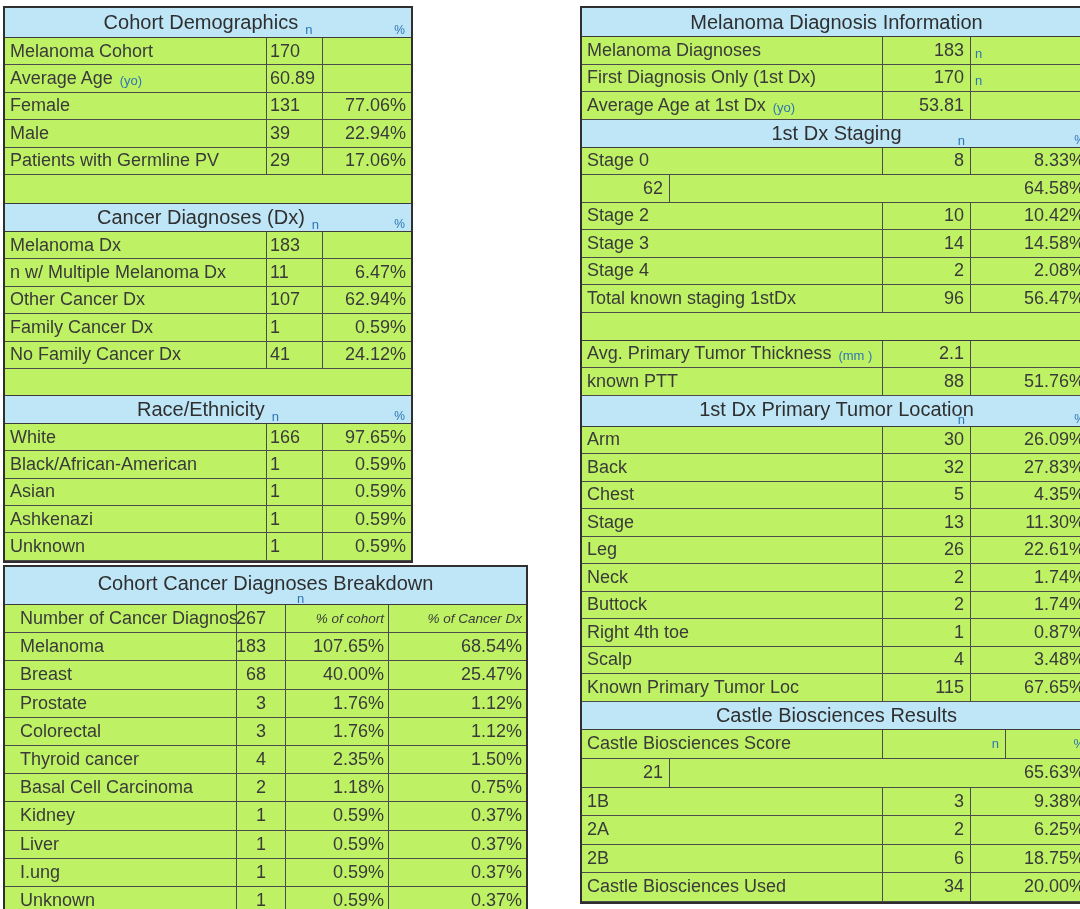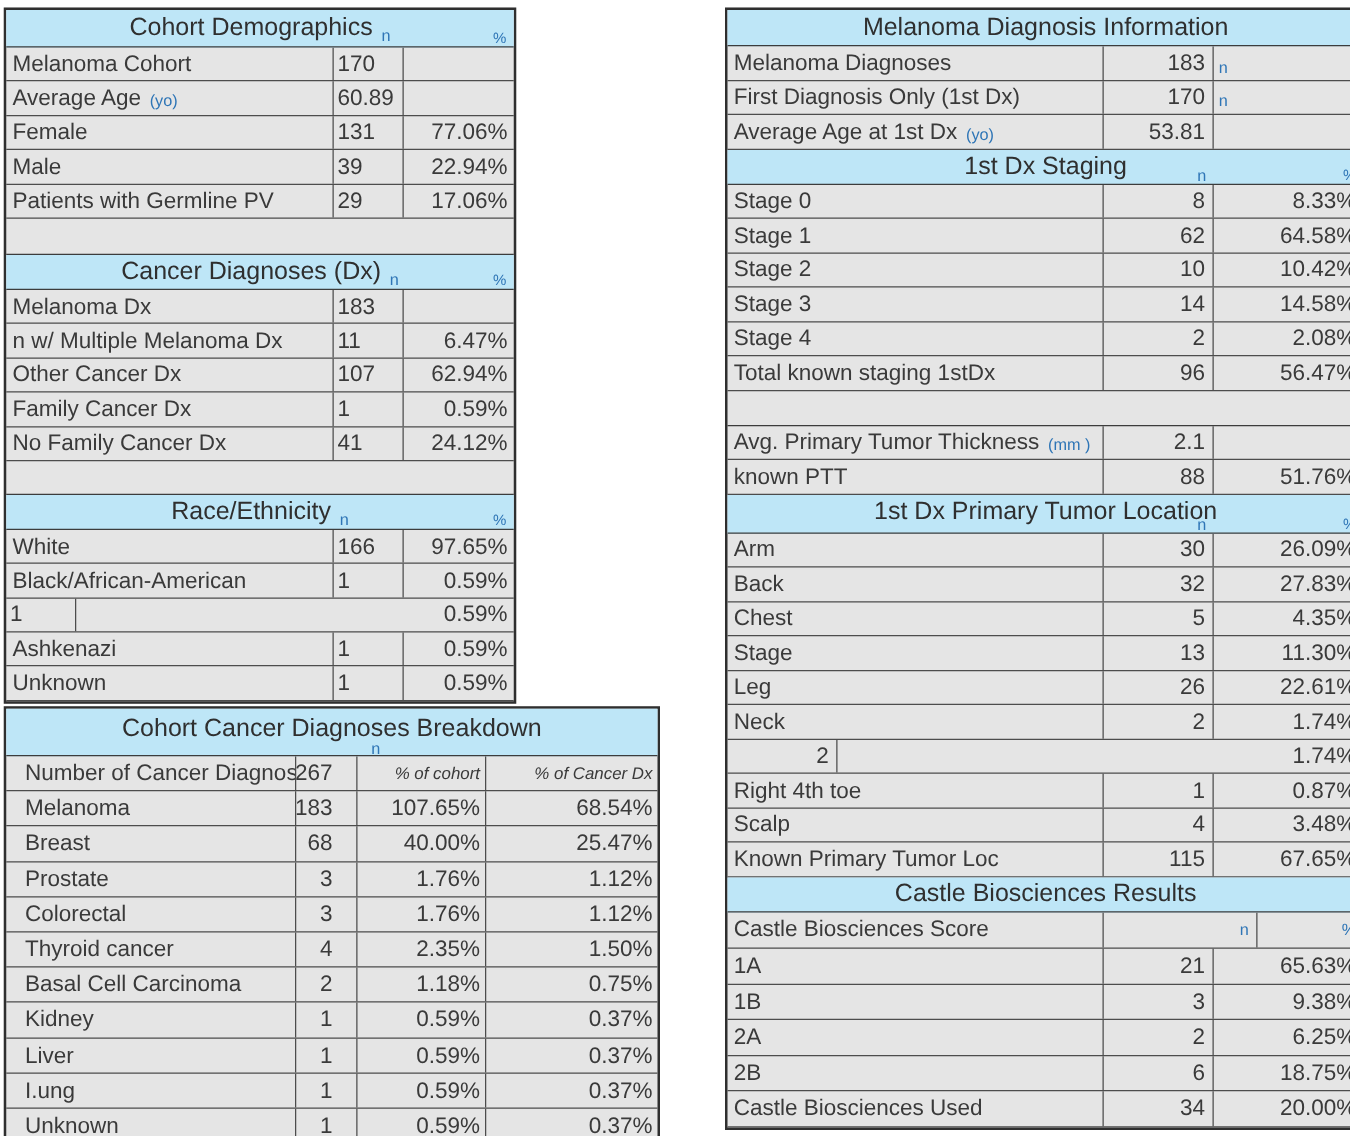--- a/index.html
+++ b/index.html
@@ -8,21 +8,21 @@
     --border:#4C4C4C;
     --hline:#3C3C3C;
     --outer:#2F2F2F;
     --text:#3A3A3A;
   }
   *{box-sizing:border-box;margin:0;padding:0;}
   html,body{width:1080px;height:909px;overflow:hidden;background:#fff;
     font-family:"Liberation Sans",sans-serif;color:var(--text);}
   .sheet{position:relative;width:1080px;height:909px;background:#fff;}
 
-  .col-block{position:absolute;background:#e5e5e5;border:2px solid var(--outer);}
+  .col-block{position:absolute;background:#bef264;border:2px solid var(--outer);}
   #left-col{left:3px;top:6px;width:410px;}
   #breakdown-col{left:3px;top:565px;width:525px;}
   #right-col{left:580px;top:6px;width:513px;}
 
   .thead{position:relative;background:var(--hdr);border-bottom:1px solid var(--hline);
     text-align:center;font-size:20px;line-height:27px;color:#2F2F2F;}
   .thead.h28{height:28px;}
   .thead.h29{height:29px;line-height:28px;}
   .thead.h30{height:30px;line-height:28px;}
   .thead.h31{height:31px;line-height:27px;}
@@ -176,20 +176,23 @@
           <div class="cell c-pct">97.65%</div>
         </div>
         <div class="row">
           <div class="cell c-label">
             <span>Black/African-American</span>
           </div>
           <div class="cell c-n">1</div>
           <div class="cell c-pct">0.59%</div>
         </div>
         <div class="row">
+          <div class="cell c-label">
+            <span>Asian</span>
+          </div>
           <div class="cell c-n">1</div>
           <div class="cell c-pct">0.59%</div>
         </div>
         <div class="row">
           <div class="cell c-label">
             <span>Ashkenazi</span>
           </div>
           <div class="cell c-n">1</div>
           <div class="cell c-pct">0.59%</div>
         </div>
@@ -336,23 +339,20 @@
     </div>
     <div>
         <div class="row">
           <div class="cell c-label">
             <span>Stage 0</span>
           </div>
           <div class="cell c-n">8</div>
           <div class="cell c-pct">8.33%</div>
         </div>
         <div class="row">
-          <div class="cell c-label">
-            <span>Stage 1</span>
-          </div>
           <div class="cell c-n">62</div>
           <div class="cell c-pct">64.58%</div>
         </div>
         <div class="row">
           <div class="cell c-label">
             <span>Stage 2</span>
           </div>
           <div class="cell c-n">10</div>
           <div class="cell c-pct">10.42%</div>
         </div>
@@ -441,20 +441,23 @@
           <div class="cell c-pct">22.61%</div>
         </div>
         <div class="row">
           <div class="cell c-label">
             <span>Neck</span>
           </div>
           <div class="cell c-n">2</div>
           <div class="cell c-pct">1.74%</div>
         </div>
         <div class="row">
+          <div class="cell c-label">
+            <span>Buttock</span>
+          </div>
           <div class="cell c-n">2</div>
           <div class="cell c-pct">1.74%</div>
         </div>
         <div class="row">
           <div class="cell c-label">
             <span>Right 4th toe</span>
           </div>
           <div class="cell c-n">1</div>
           <div class="cell c-pct">0.87%</div>
         </div>
@@ -477,23 +480,20 @@
     <div class="thead h28">
       <span>Castle Biosciences Results</span>
     </div>
     <div class="row score">
       <div class="cell c-label">Castle Biosciences Score</div>
       <div class="cell c-n blue-sm">n</div>
       <div class="cell c-pct blue-sm">%</div>
     </div>
     <div id="castle-rows">
         <div class="row">
-          <div class="cell c-label">
-            <span>1A</span>
-          </div>
           <div class="cell c-n">21</div>
           <div class="cell c-pct">65.63%</div>
         </div>
         <div class="row">
           <div class="cell c-label">
             <span>1B</span>
           </div>
           <div class="cell c-n">3</div>
           <div class="cell c-pct">9.38%</div>
         </div>

